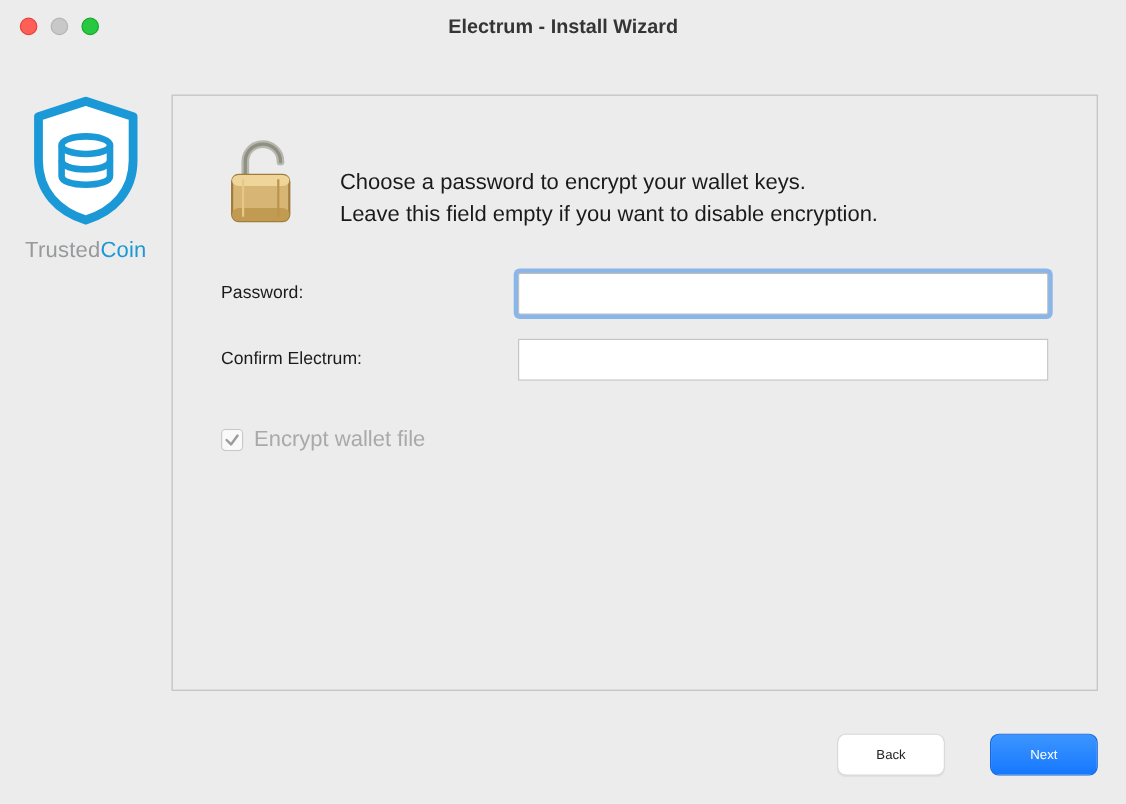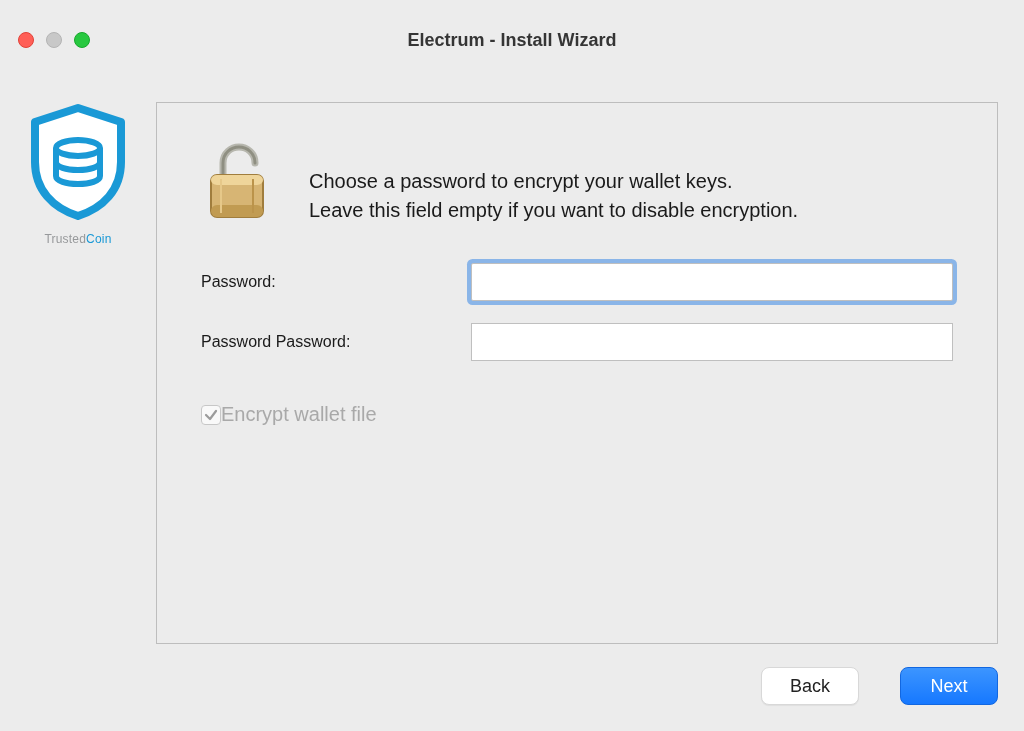--- a/index.html
+++ b/index.html
@@ -10,21 +10,20 @@
       font-family: -apple-system, BlinkMacSystemFont, "Helvetica Neue", Arial, sans-serif;
       overflow: hidden;
       position: relative;
     }
     
     .titlebar {
       height: 48px;
       display: flex;
       align-items: center;
       position: relative;
-      margin-top: 16px;
     }
     .traffic-lights {
       display: flex;
       gap: 12px;
       padding-left: 18px;
     }
     .traffic-light {
       width: 16px; height: 16px; border-radius: 50%;
     }
     .tl-close { background: #ff5f57; border: 1px solid #e24238; }
@@ -45,21 +44,21 @@
       padding: 38px 26px 0 18px;
       gap: 18px;
     }
     .side-logo {
       width: 120px;
       flex-shrink: 0;
       text-align: center;
     }
     .logo-caption {
       margin-top: 6px;
-      font-size: 12px;
+      font-size: 20px;
       color: #97999b;
       letter-spacing: 0.2px;
     }
     .logo-caption .accent { color: #1a99d6; }
     .panel {
       flex: 1;
       border: 1px solid #bdbdbd;
       background: #ececec;
       height: 542px;
       padding: 38px 44px 0 44px;
@@ -105,20 +104,21 @@
     }
     .form-input.focused {
       border: 1px solid #bfbfbf;
       box-shadow: 0 0 0 4px #8ab5e8;
       border-radius: 2px;
     }
     .check-row {
       margin-top: 42px;
       display: flex;
       align-items: center;
+      gap: 10px;
     }
     .checkbox {
       width: 20px; height: 20px;
       border: 1px solid #b8b8b8;
       border-radius: 4px;
       background: #fff;
       display: flex;
       align-items: center;
       justify-content: center;
       color: #7a7a7a;
@@ -134,21 +134,21 @@
       position: absolute;
       right: 26px;
       bottom: 26px;
       display: flex;
       gap: 18px;
     }
     .btn {
       height: 38px;
       min-width: 98px;
       border-radius: 8px;
-      font-size: 18px;
+      font-size: 12px;
       border: none;
       cursor: pointer;
       padding: 0 22px;
     }
     .btn-back {
       background: #ffffff;
       color: #222;
       border: 1px solid #d8d8d8;
       box-shadow: 0 1px 1px rgba(0,0,0,0.06);
     }
@@ -207,21 +207,21 @@
         <div>Leave this field empty if you want to disable encryption.</div>
       </div>
     </div>
 
     <div class="form">
       <div class="form-row">
         <div class="form-label">Password:</div>
         <input type="password" class="form-input focused" value="" style="">
       </div>
       <div class="form-row">
-        <div class="form-label">Password Password:</div>
+        <div class="form-label">Confirm Electrum:</div>
         <input type="password" class="form-input" value="" style="">
       </div>
 
       <div class="check-row">
         <div class="checkbox">
           <svg width="14" height="14" viewBox="0 0 14 14">
             <path d="M2 7 L6 11 L12 3" fill="none" stroke="#7a7a7a" stroke-width="2.2" stroke-linecap="round" stroke-linejoin="round"></path>
           </svg>
         </div>
         <div class="check-label">Encrypt wallet file</div>

